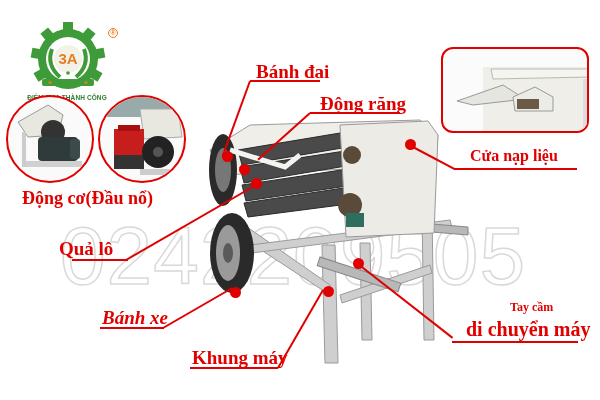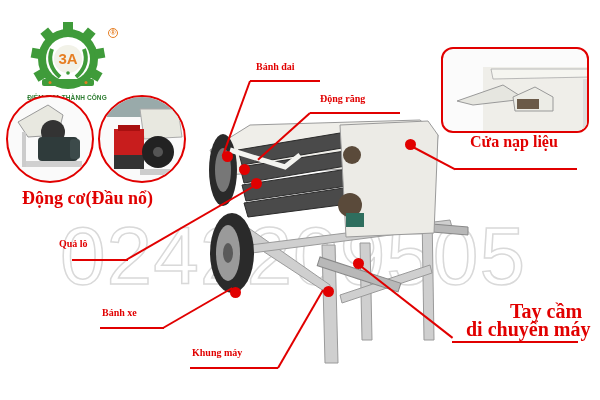--- a/index.html
+++ b/index.html
@@ -12,21 +12,21 @@
     .logo-text { position: absolute; left: -6px; top: 72px; width: 110px; text-align: center;
       font-family: "Liberation Sans", sans-serif; font-weight: bold; font-size: 6.5px; color: #2e7d32; letter-spacing: 0.1px; }
     .reg { position: absolute; left: 90px; top: 6px; width: 10px; height: 10px; border: 1.3px solid #e67e22;
       border-radius: 50%; font-size: 7px; line-height: 8px; text-align: center; color: #e67e22; font-family: "Liberation Sans", sans-serif; font-weight: bold; }
 
     
     .circle { border: 2.5px solid #e10000; border-radius: 50%; overflow: hidden; background: #fafafa; }
     .feed-box { border: 2.5px solid #e10000; border-radius: 12px; overflow: hidden; background: #fbfbfb; }
 
     
-    .label { color: #e10000; font-weight: bold; font-family: "Liberation Serif", serif; font-size: 10px; white-space: nowrap; }
+    .label { color: #e10000; font-weight: bold; font-family: "Liberation Serif", serif; font-size: 19px; white-space: nowrap; }
     .line { position: absolute; background: #e10000; height: 2px; transform-origin: 0 50%; }
     .dot { position: absolute; width: 11px; height: 11px; border-radius: 50%; background: #e10000; }
 
     
     .watermark { left: 60px; top: 215px; font-family: "Liberation Sans", sans-serif; font-size: 82px; letter-spacing: 1px;
       color: transparent; -webkit-text-stroke: 1.5px #d9d9d9; line-height: 1; }
   </style>
 </head>
 <body>
 
@@ -146,34 +146,34 @@
 <div class="abs label" style="left:256px; top:61px;">Bánh đai</div>
 
 <div class="line" style="left:310px; top:112px; width:90px;"></div>
 <div class="line" style="left:310px; top:112px; width:70px; transform: rotate(138deg);"></div>
 <div class="dot" style="left:239px; top:164px;"></div>
 <div class="abs label" style="left:320px; top:93px;">Động răng</div>
 
 <div class="dot" style="left:405px; top:139px;"></div>
 <div class="line" style="left:411px; top:145px; width:50px; transform: rotate(28deg);"></div>
 <div class="line" style="left:455px; top:168px; width:122px;"></div>
-<div class="abs label" style="left:470px; top:133px; font-size:16px;">Cửa nạp liệu</div>
+<div class="abs label" style="left:470px; top:147px; font-size:16px;">Cửa nạp liệu</div>
 
 <div class="dot" style="left:251px; top:178px;"></div>
 <div class="line" style="left:126px; top:259px; width:150px; transform: rotate(-30deg);"></div>
 <div class="line" style="left:72px; top:259px; width:56px;"></div>
 <div class="abs label" style="left:59px; top:238px;">Quả lô</div>
 
 <div class="dot" style="left:230px; top:287px;"></div>
 <div class="line" style="left:163px; top:327px; width:80px; transform: rotate(-30deg);"></div>
 <div class="line" style="left:100px; top:327px; width:64px;"></div>
-<div class="abs label" style="left:102px; top:307px;">Bánh xe</div>
+<div class="abs label" style="left:102px; top:307px;font-style:italic;">Bánh xe</div>
 
 <div class="dot" style="left:323px; top:286px;"></div>
 <div class="line" style="left:278px; top:367px; width:90px; transform: rotate(-60deg);"></div>
 <div class="line" style="left:190px; top:367px; width:88px;"></div>
 <div class="abs label" style="left:192px; top:347px;">Khung máy</div>
 
 <div class="dot" style="left:353px; top:258px;"></div>
 <div class="line" style="left:358px; top:263px; width:120px; transform: rotate(38deg);"></div>
 <div class="line" style="left:452px; top:341px; width:126px;"></div>
-<div class="abs label" style="left:510px; top:300px; font-size:20px;">Tay cầm</div>
+<div class="abs label" style="left:510px; top:300px; font-size:12px;">Tay cầm</div>
 <div class="abs label" style="left:466px; top:318px; font-size:20px;">di chuyển máy</div>
 
 </body></html>

